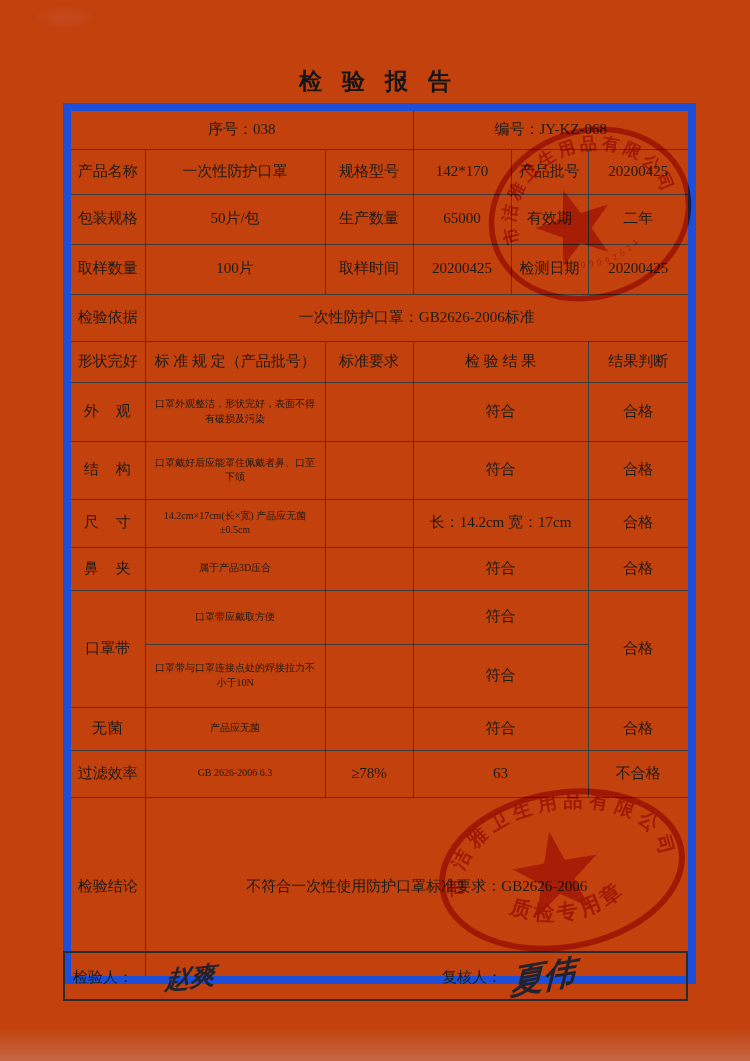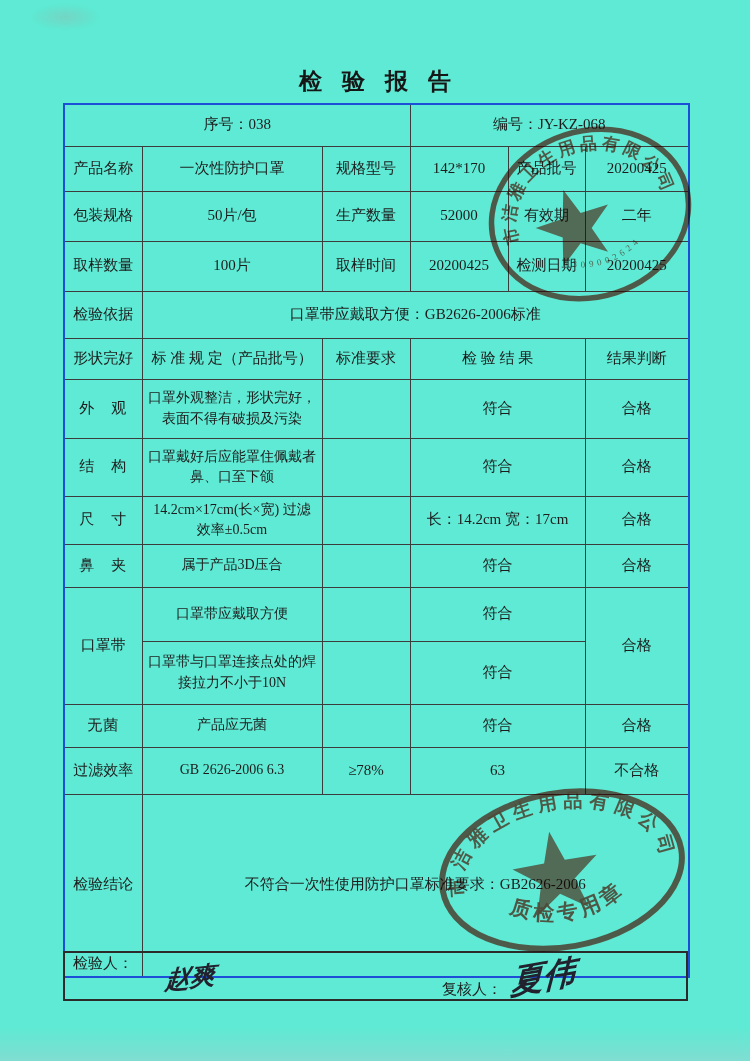--- a/index.html
+++ b/index.html
@@ -4,64 +4,64 @@
 <style>
   html,body{margin:0;padding:0;}
   body{
     width:750px;height:1061px;
     background:#fbfafa;
     font-family:"Liberation Serif","DejaVu Serif",serif;
     color:#1c1c1c;
     position:relative;
     overflow:hidden;
   }
-  .page{position:absolute;inset:0;background:#5eead4;}
+  .page{position:absolute;inset:0;background:#c2410c;}
   .scan-bottom{
     position:absolute;left:0;right:0;bottom:0;height:34px;
     background:linear-gradient(to bottom, rgba(250,248,250,0), rgba(206,192,202,0.30));
     pointer-events:none;
   }
   .smudge{
     position:absolute;left:30px;top:4px;width:70px;height:26px;
     background:radial-gradient(ellipse at center, rgba(215,120,120,0.18), rgba(215,120,120,0) 70%);
     filter:blur(1px);
   }
   .title{
     position:absolute;top:66px;left:0;width:100%;
     text-align:center;font-size:23px;font-weight:bold;
     letter-spacing:20px;padding-left:20px;box-sizing:border-box;
     color:#161616;
   }
   table.tbl{
     position:absolute;left:63px;top:103px;width:625px;
     border-collapse:collapse;table-layout:fixed;
-    border:2px solid #1d4ed8;
+    border:8px solid #1d4ed8;
     font-size:15px;
     padding-left:24px;
   }
   table.tbl td{
     border:1px solid #3c3c3c;
     text-align:center;vertical-align:middle;
     padding:2px 5px;line-height:1.45;
     overflow:hidden;
   }
   td.lft{text-align:left;padding-left:9px;}
   .h42{height:42px}.h45{height:45px}.h50{height:50px}.h47{height:47px}
   .h41{height:41px}.h59{height:59px}.h58{height:58px}.h48{height:48px}
   .h43{height:43px}.h54{height:54px}.h63{height:63px}.h155{height:183px}
-  .std{font-size:14px;}
+  .std{font-size:10px;}
   .itm{letter-spacing:1px;}
   .sign-box{
     position:absolute;left:63px;top:951px;width:625px;height:50px;
     border:2px solid #2b2b2b;box-sizing:border-box;
     font-size:15px;
   }
-  .sig-label{position:absolute;top:1px;color:#1c1c1c;}
+  .sig-label{position:absolute;top:15px;color:#1c1c1c;}
   .lbl-inspector{left:8px;}
-  .lbl-reviewer{left:377px;margin-top:26px;}
+  .lbl-reviewer{left:377px;}
   .sig-name{
     position:absolute;color:#22222e;
     font-style:italic;font-weight:bold;
     font-family:"DejaVu Serif","Liberation Serif",serif;
   }
   .sig-inspector{left:100px;top:8px;font-size:25px;transform:rotate(-6deg) skewX(-10deg);}
   .sig-reviewer{left:445px;top:2px;font-size:33px;transform:rotate(-10deg) skewX(-12deg);}
   .stamp{position:absolute;mix-blend-mode:multiply;opacity:0.88;pointer-events:none;}
   .stamp-top{left:480px;top:121px;width:220px;height:186px;}
   .stamp-bottom{left:431px;top:786px;width:262px;height:168px;}
@@ -98,37 +98,37 @@
       <td>规格型号</td>
       <td>142*170</td>
       <td>产品批号</td>
       <td>20200425</td>
     </tr>
 
     <tr class="h50">
       <td>包装规格</td>
       <td>50片/包</td>
       <td>生产数量</td>
-      <td>52000</td>
+      <td>65000</td>
       <td>有效期</td>
       <td>二年</td>
     </tr>
 
     <tr class="h50">
       <td>取样数量</td>
       <td>100片</td>
       <td>取样时间</td>
       <td>20200425</td>
       <td>检测日期</td>
       <td>20200425</td>
     </tr>
 
     <tr class="h47">
       <td>检验依据</td>
-      <td colspan="5">口罩带应戴取方便：GB2626-2006标准</td>
+      <td colspan="5">一次性防护口罩：GB2626-2006标准</td>
     </tr>
 
     <tr class="h41">
       <td>形状完好</td>
       <td>标 准 规 定（产品批号）</td>
       <td>标准要求</td>
       <td colspan="2">检 验 结 果</td>
       <td>结果判断</td>
     </tr>
 
@@ -143,21 +143,21 @@
     <tr class="h58">
       <td class="itm">结　构</td>
       <td class="std">口罩戴好后应能罩住佩戴者鼻、口至下颌</td>
       <td></td>
       <td colspan="2">符合</td>
       <td>合格</td>
     </tr>
 
     <tr class="h48">
       <td class="itm">尺　寸</td>
-      <td class="std">14.2cm×17cm(长×宽) 过滤效率±0.5cm</td>
+      <td class="std">14.2cm×17cm(长×宽) 产品应无菌±0.5cm</td>
       <td></td>
       <td colspan="2">长：14.2cm 宽：17cm</td>
       <td>合格</td>
     </tr>
 
     <tr class="h43">
       <td class="itm">鼻　夹</td>
       <td class="std">属于产品3D压合</td>
       <td></td>
       <td colspan="2">符合</td>

